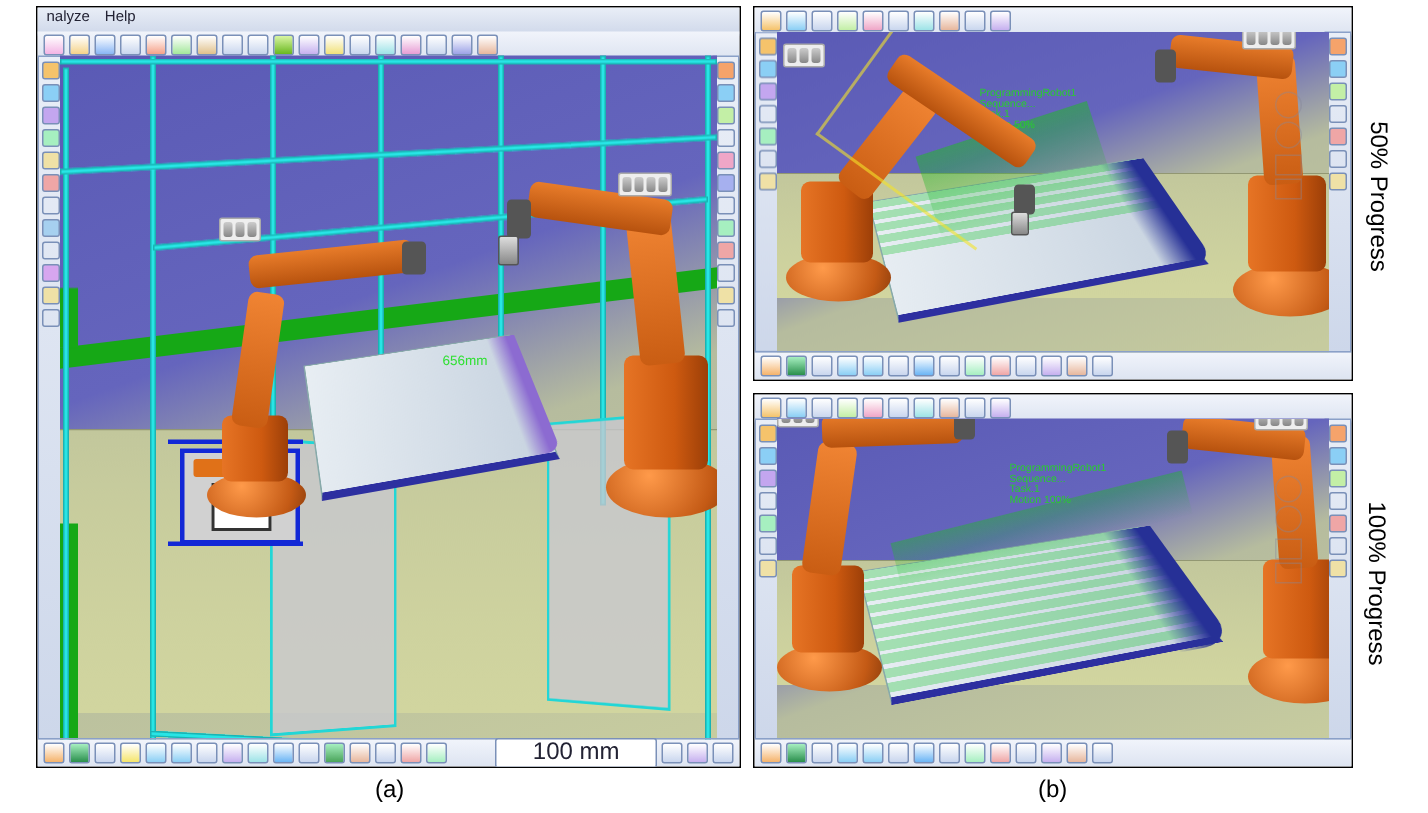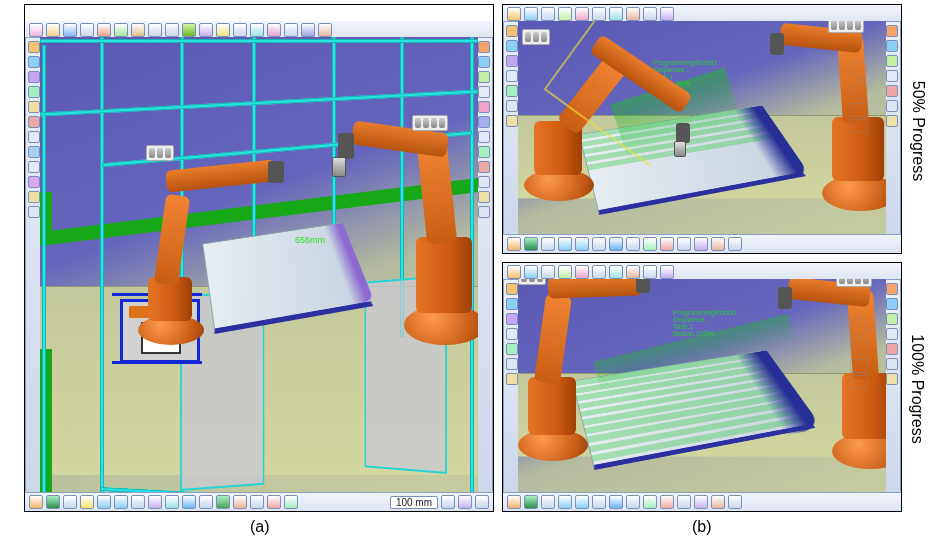--- a/index.html
+++ b/index.html
@@ -37,35 +37,39 @@
   .tool{position:absolute;background:linear-gradient(#ddd,#888);border:1px solid #555;border-radius:2px}
   .pack{position:absolute;background:#eee;border:1px solid #aaa;display:flex;gap:2px;padding:2px;border-radius:2px}
   .can{width:6px;height:10px;background:linear-gradient(#ccc,#888);border-radius:2px}
   
   .door{position:absolute;background:rgba(200,200,208,0.78);border:2px solid #22d6d6}
   
   .sheet{position:absolute;background:linear-gradient(100deg,#e8eef3,#c6d2df);border:1px solid #8aa;border-bottom:6px solid #2d2fa0;transform-origin:left center}
   .stripe{position:absolute;left:0;right:0;height:7%;background:rgba(40,200,60,.35)}
   
   .spray{position:absolute;background:linear-gradient(rgba(34,185,40,.55),rgba(34,185,40,0));transform-origin:bottom center}
-  .mmbox{position:absolute;border:1px solid #7a90b8;background:#fff;font-size:10px;padding:0 5px;border-radius:2px;color:#223}
+  .mmbox{position:absolute;border:1px solid #7a90b8;background:#fff;font-size:16px;padding:0 24px;border-radius:2px;color:#223}
   .hud{position:absolute;border:1px solid #889;border-radius:50%;width:16px;height:16px;opacity:.4}
   .tinylabel{position:absolute;font-size:7px;color:#29cc2f;white-space:pre;line-height:1}
   
   .panelblue{position:absolute;border:3px solid #1228d6;background:#d1d1d1}
   .panelor{position:absolute;background:#e07118;border-radius:2px}
   .panelw{position:absolute;background:#fff;border:2px solid #333}
   .thinb{position:absolute;background:#1228d6}
 </style>
 </head>
 <body>
 
 <div class="figure">
 
   <div class="panel panel-a">
+    <div class="menubar">
+      <span>nalyze</span>
+      <span>Help</span>
+    </div>
     <div class="tbar" style="top:16px">
       <span class="icn" style="background:linear-gradient(#fff,#f3b4e5)"></span>
       <span class="icn" style="background:linear-gradient(#fff,#f5d389)"></span>
       <span class="icn" style="background:linear-gradient(#fff,#89b6f5)"></span>
       <span class="icn"></span>
       <span class="icn" style="background:linear-gradient(#fff,#f5a289)"></span>
       <span class="icn" style="background:linear-gradient(#fff,#a3e79a)"></span>
       <span class="icn" style="background:linear-gradient(#fff,#e0c18b)"></span>
       <span class="icn"></span>
       <span class="icn"></span>

